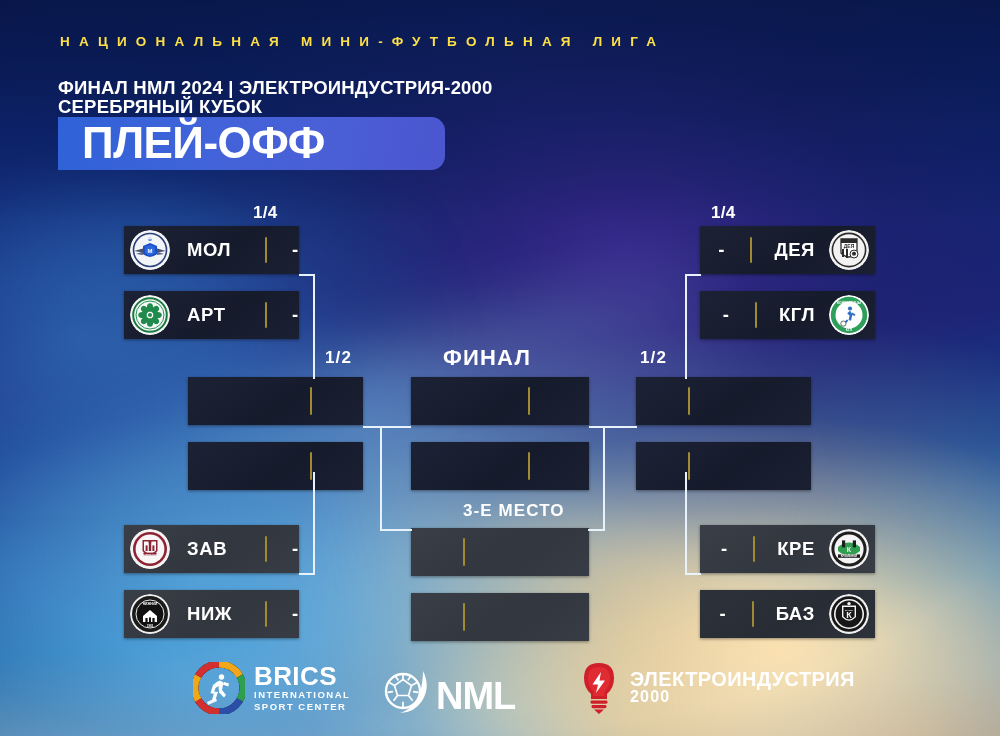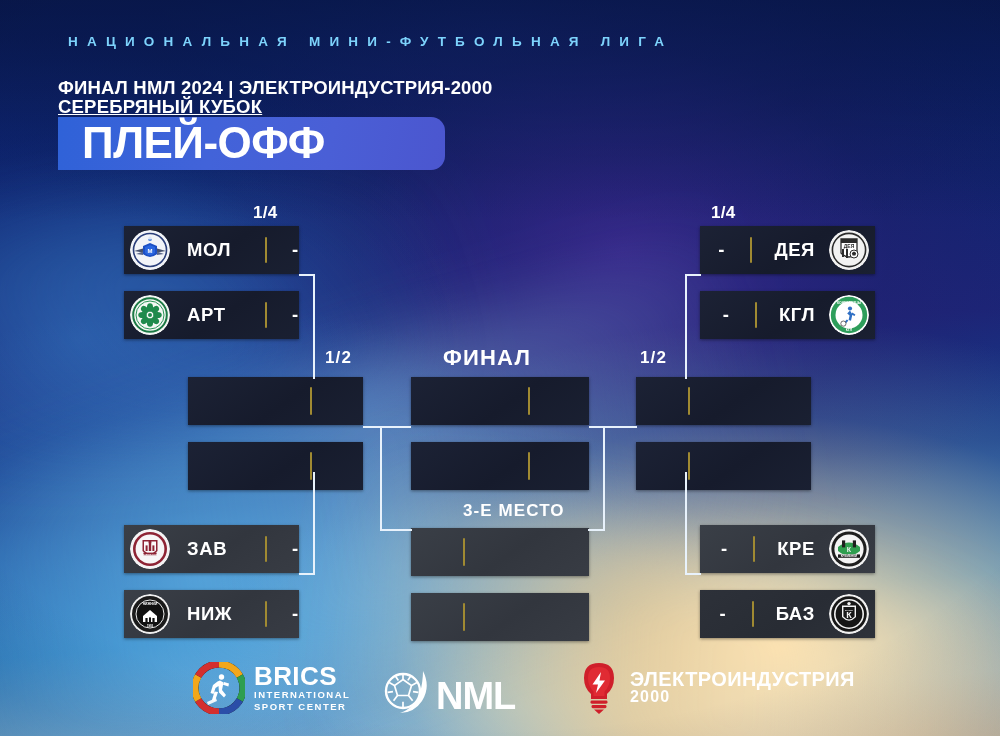--- a/index.html
+++ b/index.html
@@ -43,31 +43,31 @@
     background:linear-gradient(180deg, rgba(7,20,66,0.72) 0%, rgba(9,24,74,0.28) 62%, rgba(0,0,0,0) 100%);
   }
   .bg-vign {
     position:absolute; inset:0;
     background:radial-gradient(ellipse 120% 110% at 50% 42%, rgba(0,0,0,0) 52%, rgba(4,12,46,0.5) 100%);
   }
 
   
   #header { position:absolute; left:0; top:0; width:100%; z-index:5; }
   .league-line {
-    position:absolute; left:68px; top:34px;
-    font-size:13.5px; font-weight:bold; color:#7dd3fc;
+    position:absolute; left:60px; top:34px;
+    font-size:13.5px; font-weight:bold; color:#fde047;
     letter-spacing:9.2px; white-space:nowrap;
   }
   .title-block { position:absolute; left:58px; top:78px; }
   .title-l1, .title-l2 {
     font-size:18.5px; font-weight:bold; color:#ffffff;
     letter-spacing:0.2px; white-space:nowrap; line-height:19px;
     font-stretch:condensed;
   }
-  .title-l2 { margin-top:0;text-decoration:underline; }
+  .title-l2 { margin-top:0; }
   .banner {
     position:absolute; left:58px; top:117px;
     width:387px; height:53px;
     background:linear-gradient(100deg, #2f62d8 0%, #4263d9 40%, #4a5fd6 70%, #4b56cf 100%);
     border-radius:0 14px 14px 0;
     display:flex; align-items:center;
   }
   .banner-text {
     font-size:44px; font-weight:bold; color:#ffffff;
     letter-spacing:-0.5px; padding-left:24px; line-height:1;

